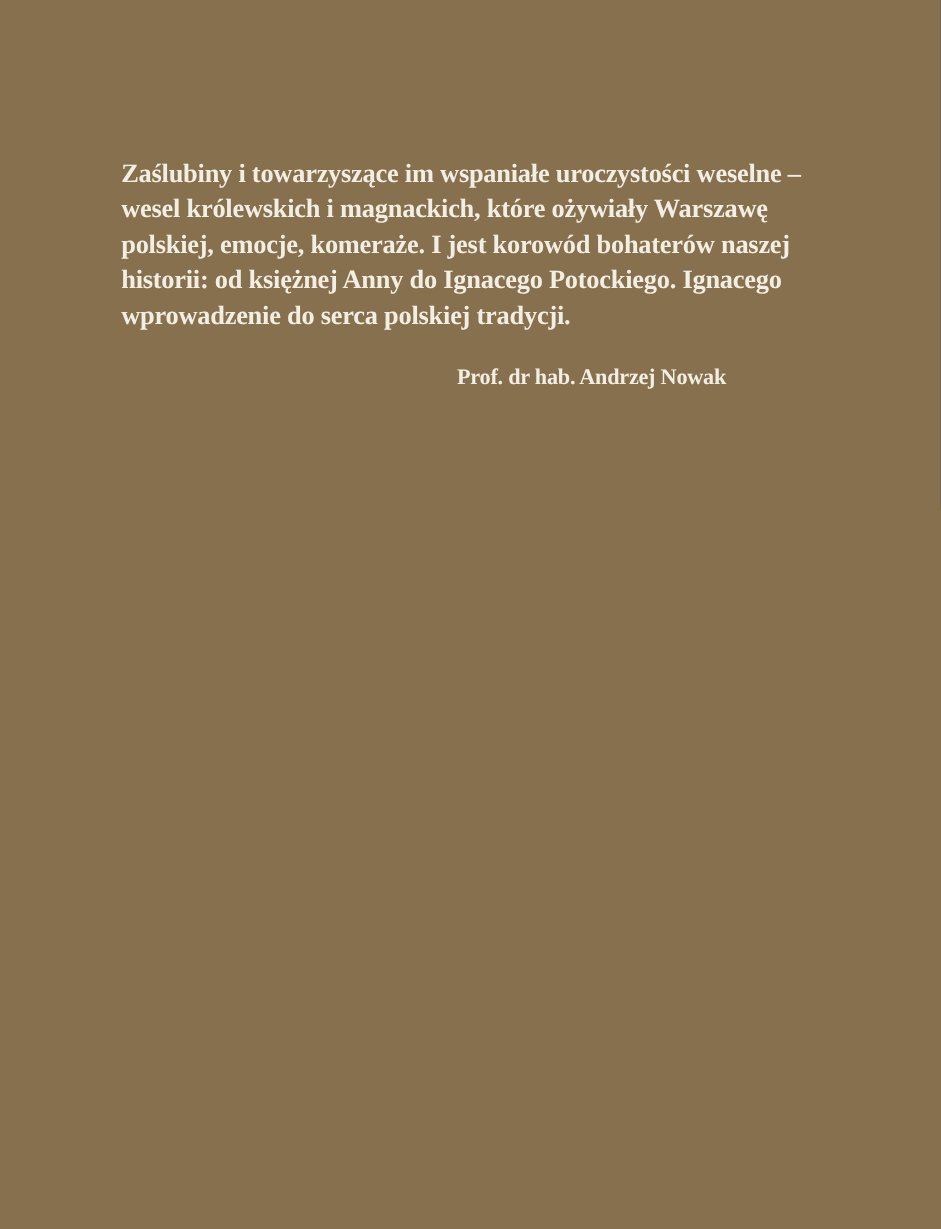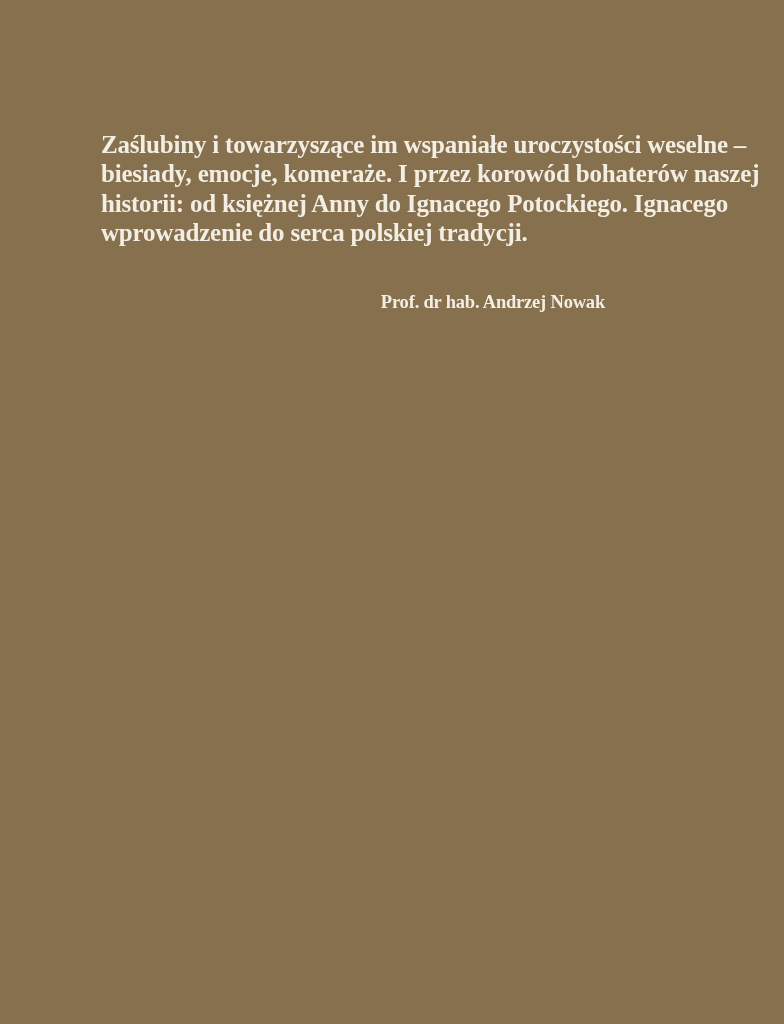--- a/index.html
+++ b/index.html
@@ -18,54 +18,55 @@
   }
   .text-block {
     position: absolute;
     left: 101px;
     top: 130px;
     width: 504px;
     color: var(--fg);
   }
   .review-line {
     font-weight: bold;
-    font-size: 25px;
+    font-size: 22px;
     line-height: 29.4px;
     letter-spacing: -0.2px;
     white-space: nowrap;
     text-align: justify;
     text-align-last: justify;
     -moz-text-align-last: justify;
   }
   .review-line.last {
     text-align: right;
     text-align-last: left;
     -moz-text-align-last: left;
   }
   .attribution {
-    margin-top: 40px;
+    margin-top: 24px;
     text-align: right;
   }
   .attribution-line {
     font-weight: bold;
     font-size: 18.5px;
     line-height: 29.4px;
     letter-spacing: -0.2px;
     text-align: right;
     color: var(--fg);
   }
 </style>
 </head>
 <body>
 
 <div class="page">
   <div class="text-block">
     <div class="paragraph">
       <div class="review-line">Zaślubiny i towarzyszące im wspaniałe uroczystości weselne –</div>
-      <div class="review-line">biesiady, emocje, komeraże. I przez korowód bohaterów naszej</div>
+      <div class="review-line">wesel królewskich i magnackich, które ożywiały Warszawę</div>
+      <div class="review-line">polskiej, emocje, komeraże. I jest korowód bohaterów naszej</div>
       <div class="review-line">historii: od księżnej Anny do Ignacego Potockiego. Ignacego</div>
       <div class="review-line last">wprowadzenie do serca polskiej tradycji.</div>
     </div>
     <div class="attribution">
       <div class="attribution-line">Prof. dr hab. Andrzej Nowak</div>
     </div>
   </div>
 </div>
 
 </body></html>

